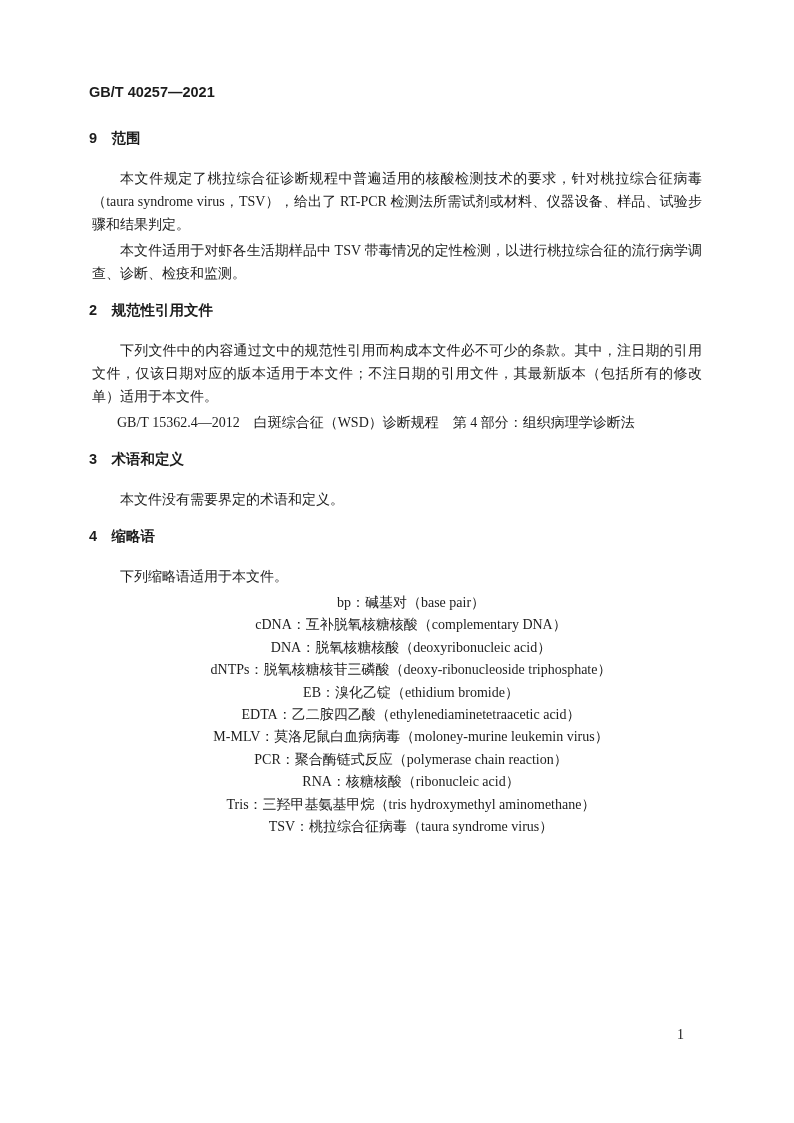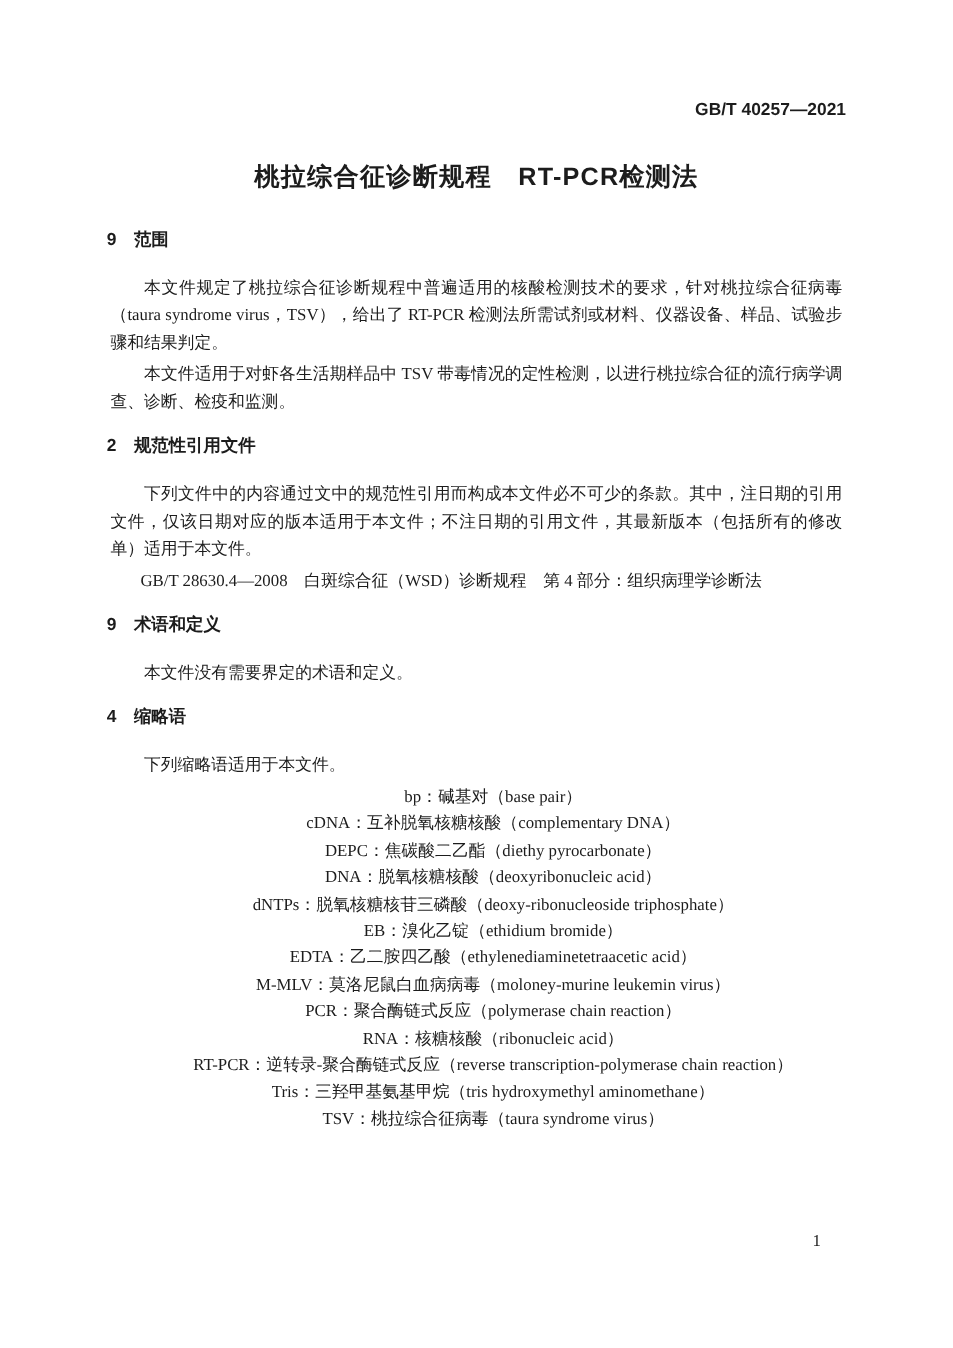--- a/index.html
+++ b/index.html
@@ -16,21 +16,20 @@
     overflow: hidden;
   }
   .content {
     position: absolute;
     left: 89px;
     right: 89px;
     top: 0;
   }
   .doc-number {
     padding-top: 84px;
-    text-align: right;
     font-family: "Liberation Sans", "DejaVu Sans", sans-serif;
     font-weight: bold;
     font-size: 14.5px;
     line-height: 17px;
   }
   .doc-title {
     margin: 32px 0 26px 0;
     text-align: center;
     font-family: "Liberation Sans", "DejaVu Sans", sans-serif;
     font-weight: bold;
@@ -74,54 +73,51 @@
   }
 </style>
 </head>
 <body>
 
 <div class="page">
   <div class="content">
 
     <div class="doc-number">GB/T 40257—2021</div>
 
-    <h1 class="doc-title">桃拉综合征诊断规程　RT-PCR检测法</h1>
 
     <section>
       <h2 class="sec-heading extra-top">9　范围</h2>
       <p class="body-para">本文件规定了桃拉综合征诊断规程中普遍适用的核酸检测技术的要求，针对桃拉综合征病毒（taura syndrome virus，TSV），给出了 RT-PCR 检测法所需试剂或材料、仪器设备、样品、试验步骤和结果判定。</p>
       <p class="body-para">本文件适用于对虾各生活期样品中 TSV 带毒情况的定性检测，以进行桃拉综合征的流行病学调查、诊断、检疫和监测。</p>
     </section>
 
     <section>
       <h2 class="sec-heading">2　规范性引用文件</h2>
       <p class="body-para">下列文件中的内容通过文中的规范性引用而构成本文件必不可少的条款。其中，注日期的引用文件，仅该日期对应的版本适用于本文件；不注日期的引用文件，其最新版本（包括所有的修改单）适用于本文件。</p>
-      <p class="ref-line">GB/T 28630.4—2008　白斑综合征（WSD）诊断规程　第 4 部分：组织病理学诊断法</p>
+      <p class="ref-line">GB/T 15362.4—2012　白斑综合征（WSD）诊断规程　第 4 部分：组织病理学诊断法</p>
     </section>
 
     <section>
-      <h2 class="sec-heading">9　术语和定义</h2>
+      <h2 class="sec-heading">3　术语和定义</h2>
       <p class="body-para">本文件没有需要界定的术语和定义。</p>
     </section>
 
     <section>
       <h2 class="sec-heading">4　缩略语</h2>
       <p class="body-para">下列缩略语适用于本文件。</p>
       <div class="abbr-list">
         <p class="abbr-item">bp：碱基对（base pair）</p>
         <p class="abbr-item">cDNA：互补脱氧核糖核酸（complementary DNA）</p>
-        <p class="abbr-item">DEPC：焦碳酸二乙酯（diethy pyrocarbonate）</p>
         <p class="abbr-item">DNA：脱氧核糖核酸（deoxyribonucleic acid）</p>
         <p class="abbr-item">dNTPs：脱氧核糖核苷三磷酸（deoxy-ribonucleoside triphosphate）</p>
         <p class="abbr-item">EB：溴化乙锭（ethidium bromide）</p>
         <p class="abbr-item">EDTA：乙二胺四乙酸（ethylenediaminetetraacetic acid）</p>
         <p class="abbr-item">M-MLV：莫洛尼鼠白血病病毒（moloney-murine leukemin virus）</p>
         <p class="abbr-item">PCR：聚合酶链式反应（polymerase chain reaction）</p>
         <p class="abbr-item">RNA：核糖核酸（ribonucleic acid）</p>
-        <p class="abbr-item">RT-PCR：逆转录-聚合酶链式反应（reverse transcription-polymerase chain reaction）</p>
         <p class="abbr-item">Tris：三羟甲基氨基甲烷（tris hydroxymethyl aminomethane）</p>
         <p class="abbr-item">TSV：桃拉综合征病毒（taura syndrome virus）</p>
       </div>
     </section>
 
   </div>
 
   <div class="page-number">1</div>
 </div>
 

